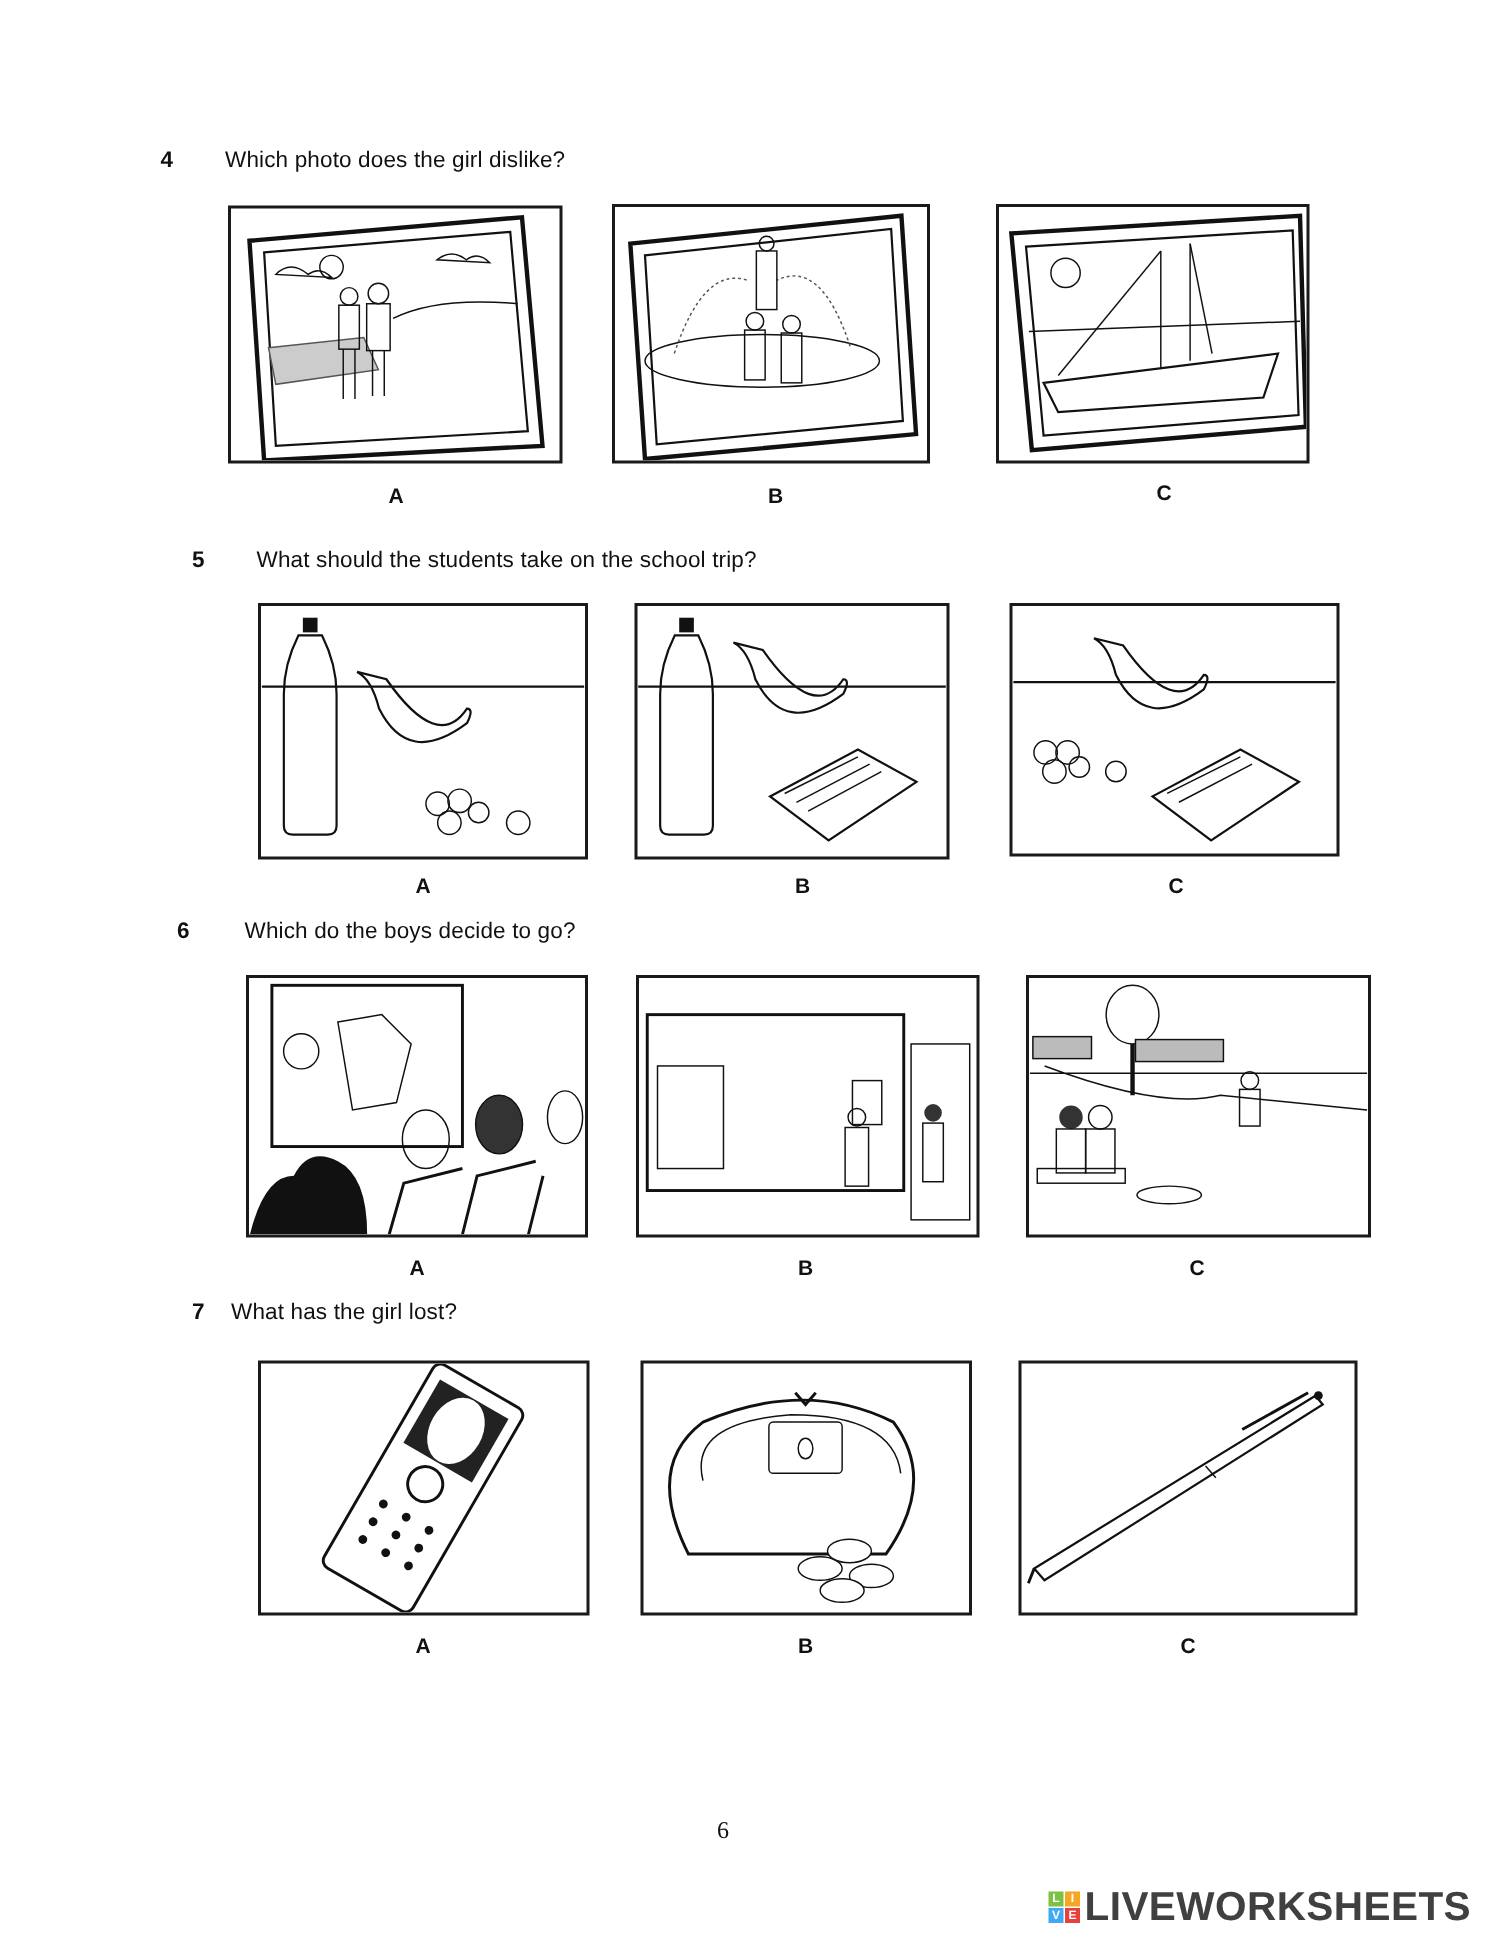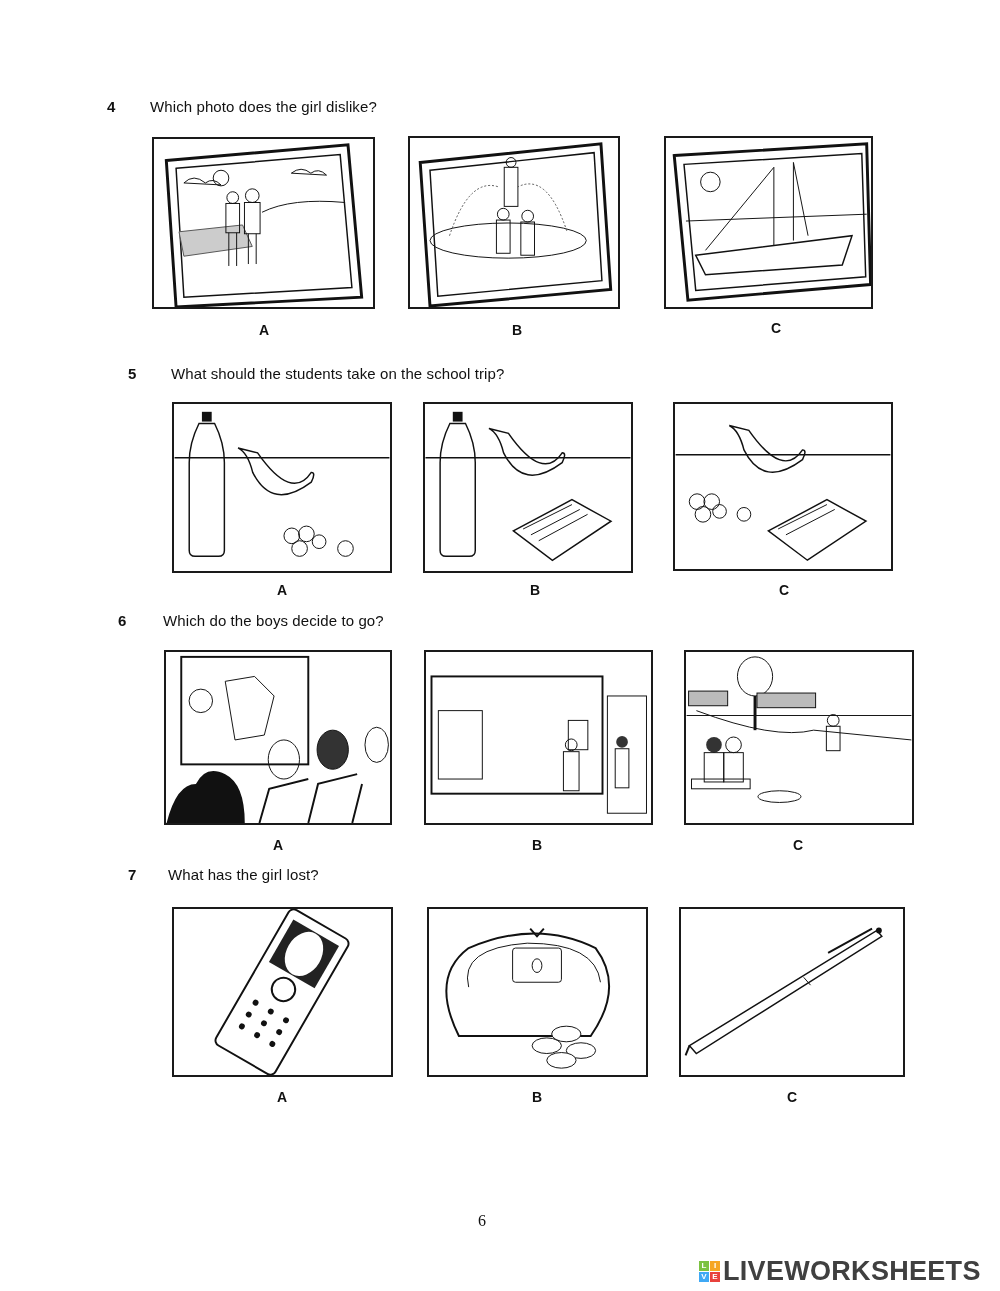--- a/index.html
+++ b/index.html
@@ -167,21 +167,21 @@
     <circle cx="28" cy="95" r="8" fill="#333"></circle>
       <rect x="18" y="103" width="20" height="30" fill="none" stroke="#111"></rect>
     <circle cx="48" cy="95" r="8" fill="none" stroke="#111"></circle>
       <rect x="38" y="103" width="20" height="30" fill="none" stroke="#111"></rect>
     <ellipse cx="95" cy="148" rx="22" ry="6" fill="none" stroke="#111"></ellipse>
   </svg>
 </div>
 <div class="opt" style="left:788px;top:837px;">C</div>
 
 <div class="q-num" style="left:128px;top:866px;">7</div>
-<div class="q-text" style="left:168px;top:866px;">What has the girl lost?</div>
+<div class="q-text" style="left:154px;top:866px;">What has the girl lost?</div>
 
 <div class="frame" style="left:172px;top:907px;width:221px;height:170px;">
   <svg viewBox="0 0 221 170">
     <g transform="rotate(30 110 85)">
       <rect x="75" y="5" width="70" height="160" rx="6" fill="none" stroke="#111" stroke-width="2"></rect>
       <rect x="83" y="15" width="54" height="50" fill="#222"></rect>
       <ellipse cx="110" cy="40" rx="18" ry="24" fill="#fff"></ellipse>
       <circle cx="110" cy="82" r="12" fill="none" stroke="#111" stroke-width="2"></circle>
       <g fill="#111">
         <circle cx="92" cy="108" r="3"></circle>

